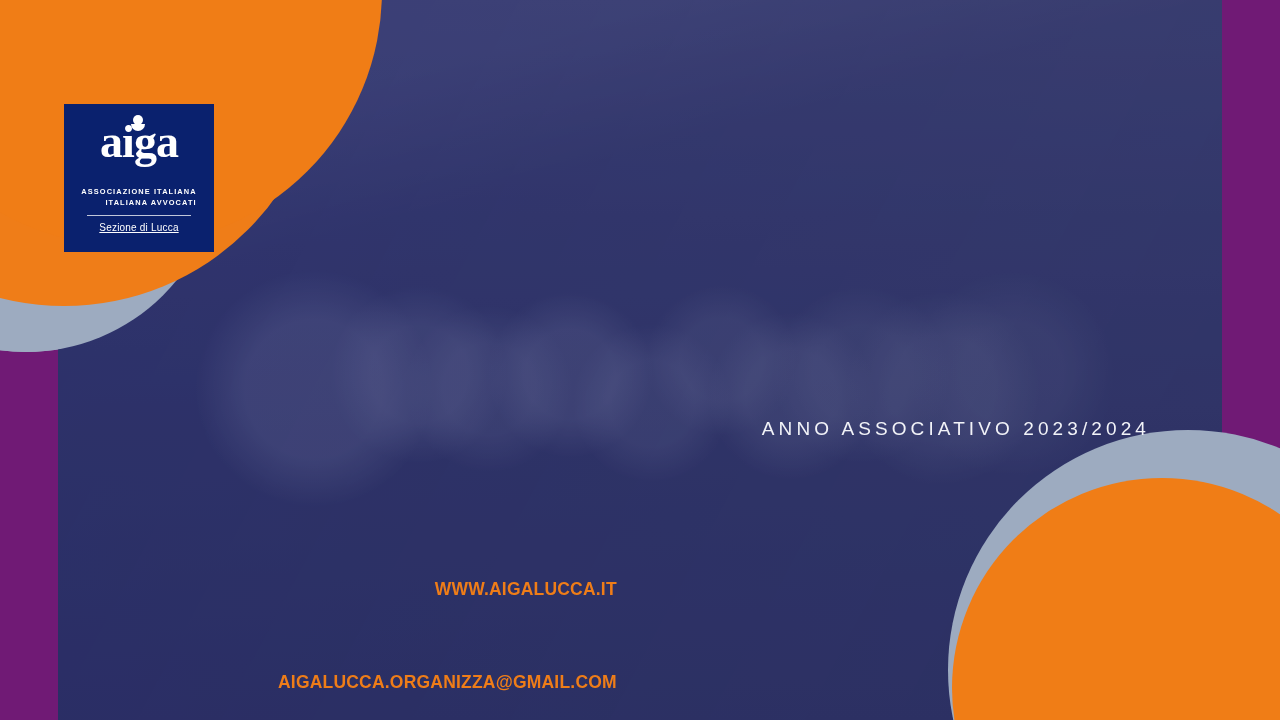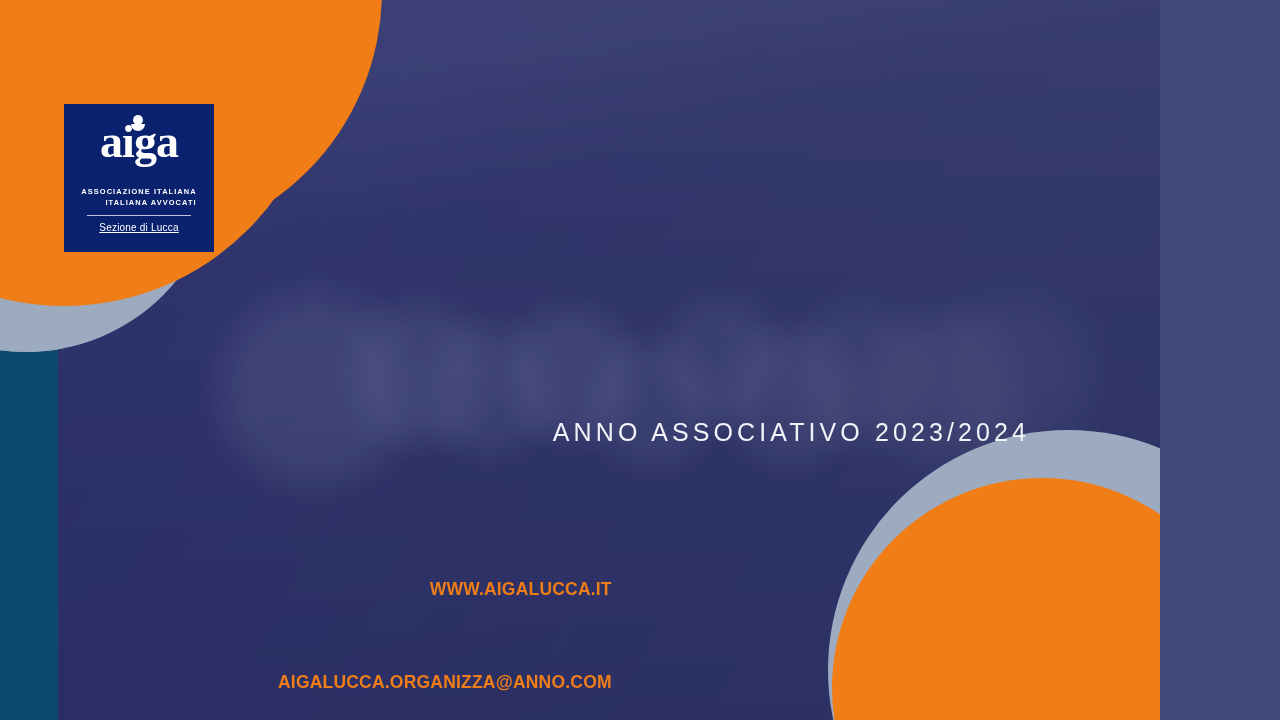--- a/index.html
+++ b/index.html
@@ -7,24 +7,24 @@
   body {
     font-family: "Liberation Sans", sans-serif;
     background: #42487c;
     position: relative;
   }
 
   
   .slide {
     position: absolute;
     inset: 0;
-    width: 1160px;
+    width: 1280px;
     height: 720px;
     overflow: hidden;
-    background: #0c4a6e;
+    background: #701a75;
   }
 
   
   .deco { position:absolute; border-radius:50%; }
 
   .deco-tl-gray {
     left:-168px; top:-36px;
     width:388px; height:388px;
     background:#9dabc0;
   }
@@ -158,21 +158,21 @@
   .title {
     font-size:86px;
     font-weight:700;
     color:#ffffff;
     line-height:1.0;
     letter-spacing:-1.5px;
     white-space:nowrap;
   }
   .subtitle {
     margin-top:12px;
-    font-size:25px;
+    font-size:19px;
     font-weight:300;
     color:#f2f3f8;
     letter-spacing:4.1px;
     white-space:nowrap;
   }
 
   
   .footer {
     position:absolute;
     left:278px;
@@ -226,16 +226,16 @@
     <div class="logo-rule"></div>
     <div class="logo-sezione">Sezione di Lucca</div>
   </div>
 
   <div class="headline">
     <div class="subtitle">ANNO ASSOCIATIVO 2023/2024</div>
   </div>
 
   <div class="footer">
     <span class="flink">WWW.AIGALUCCA.IT</span>
-    <span class="flink">AIGALUCCA.ORGANIZZA@ANNO.COM</span>
+    <span class="flink">AIGALUCCA.ORGANIZZA@GMAIL.COM</span>
   </div>
 
 </div>
 
 </body></html>

